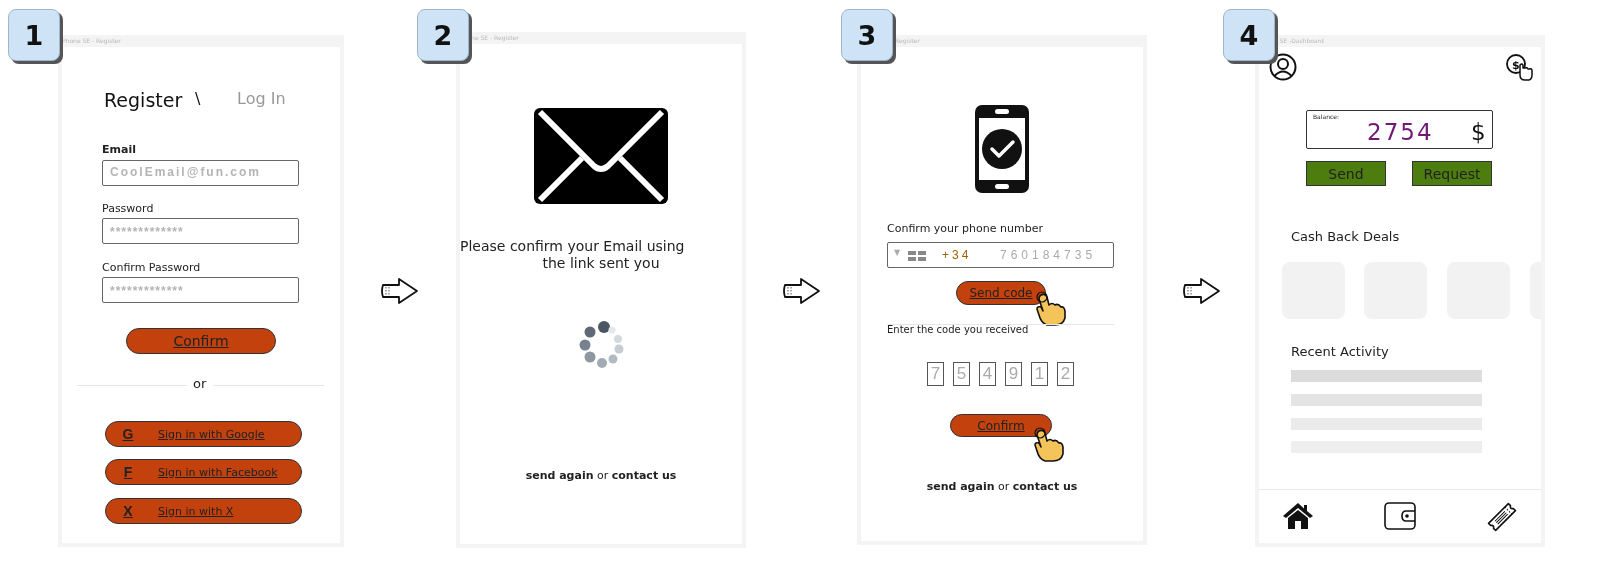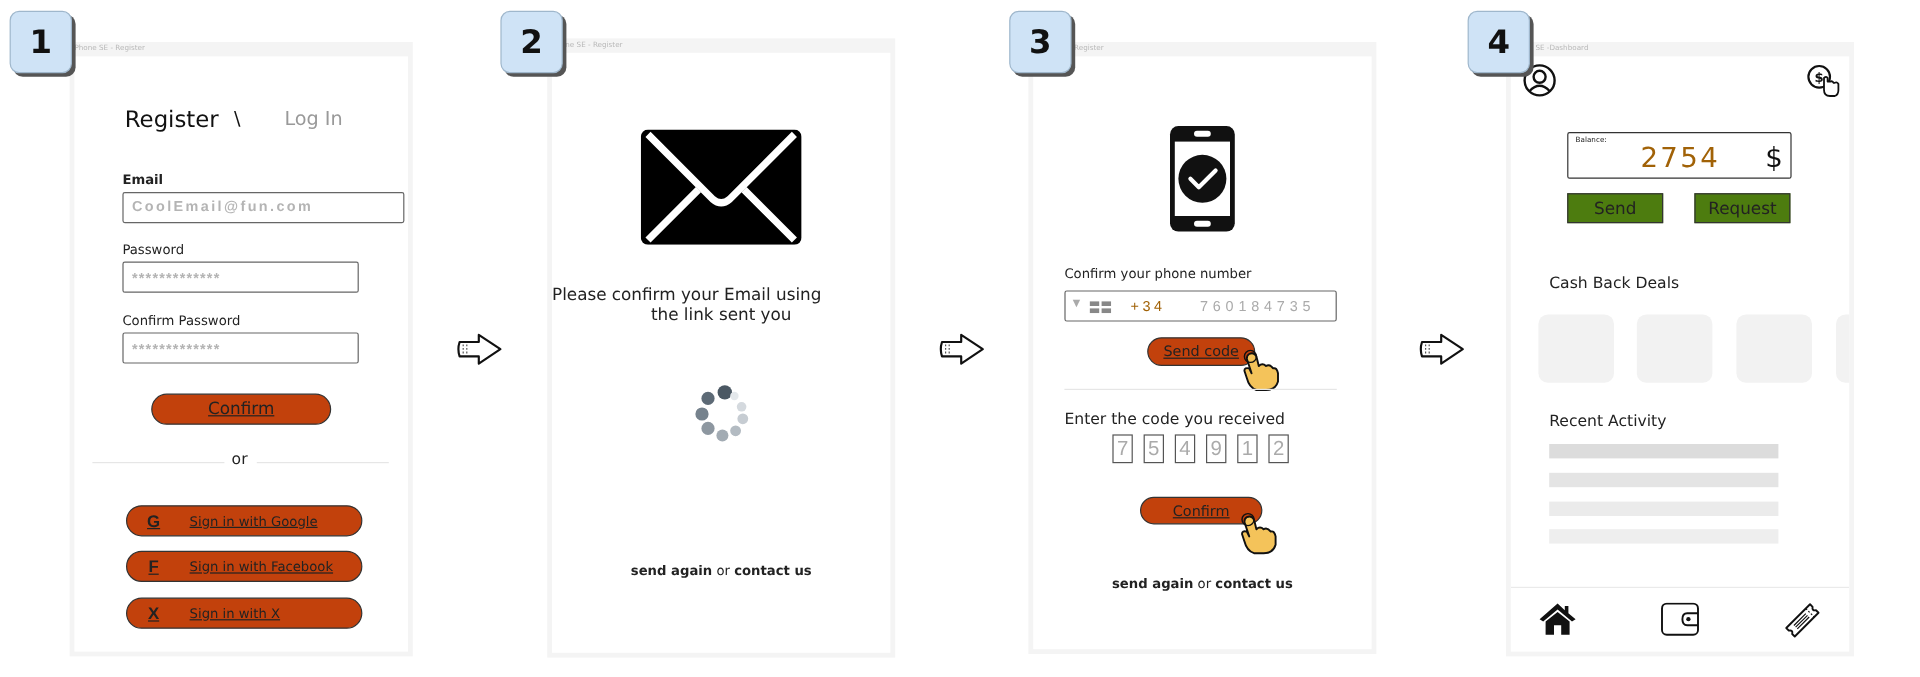--- a/index.html
+++ b/index.html
@@ -42,21 +42,21 @@
 <body>
 
 <div class="frame" style="left:58px; top:35px; width:286px; height:512px;">
   <div class="frame-title">Phone SE - Register</div>
   <div class="screen">
     <div class="abs" style="left:42px; top:42px; font-size:19px; color:#111;">Register</div>
     <div class="abs" style="left:133px; top:42px; font-size:16px; color:#111;">\</div>
     <div class="abs" style="left:175px; top:42px; font-size:16px; color:#999;">Log In</div>
 
     <div class="abs lbl" style="left:40px; top:96px;font-weight:bold;">Email</div>
-    <div class="input-box" style="left:40px; top:113px; width:235px; height:26px;">
+    <div class="input-box" style="left:40px; top:113px; width:197px; height:26px;">
       <span class="input-ph">CoolEmail@fun.com</span>
     </div>
 
     <div class="abs lbl" style="left:40px; top:155px;">Password</div>
     <div class="input-box" style="left:40px; top:171px; width:197px; height:26px;">
       <span class="input-ph" style="top:6px; letter-spacing:1px;">*************</span>
     </div>
 
     <div class="abs lbl" style="left:40px; top:214px;">Confirm Password</div>
     <div class="input-box" style="left:40px; top:230px; width:197px; height:26px;">
@@ -153,21 +153,21 @@
     </div>
 
     <div class="pill" style="left:95px; top:234px; width:90px; height:24px; font-size:12px;">Send code</div>
     <svg class="abs" style="left:172px; top:244px;" width="36" height="36" viewBox="0 0 36 36">
       <path d="M8 4 Q12 2 14 6 L16 14 Q19 11 22 14 Q25 12 28 16 Q31 15 32 20 L32 27 Q30 34 22 34 L14 34 Q8 32 6 24 L4 18 Q4 15 8 16 L10 20 L6 8 Q6 5 8 4 Z" fill="#f4c35a" stroke="#111" stroke-width="1.6" stroke-linejoin="round"></path>
       <circle cx="9" cy="6" r="5" fill="none" stroke="#111" stroke-width="1.2"></circle>
     </svg>
 
     <div class="hr" style="left:26px; top:277px; width:227px;"></div>
 
-    <div class="abs lbl" style="left:26px; top:295px; font-size:13px;text-align:right;">Enter the code you received</div>
+    <div class="abs lbl" style="left:26px; top:277px; font-size:10px;text-align:right;">Enter the code you received</div>
     <div class="code-cell" style="left:66px; top:315px;">7</div>
     <div class="code-cell" style="left:92px; top:315px;">5</div>
     <div class="code-cell" style="left:118px; top:315px;">4</div>
     <div class="code-cell" style="left:144px; top:315px;">9</div>
     <div class="code-cell" style="left:170px; top:315px;">1</div>
     <div class="code-cell" style="left:196px; top:315px;">2</div>
 
     <div class="pill" style="left:89px; top:367px; width:102px; height:23px; font-size:12px;">Confirm</div>
     <svg class="abs" style="left:170px; top:380px;" width="36" height="36" viewBox="0 0 36 36">
       <path d="M8 4 Q12 2 14 6 L16 14 Q19 11 22 14 Q25 12 28 16 Q31 15 32 20 L32 27 Q30 34 22 34 L14 34 Q8 32 6 24 L4 18 Q4 15 8 16 L10 20 L6 8 Q6 5 8 4 Z" fill="#f4c35a" stroke="#111" stroke-width="1.6" stroke-linejoin="round"></path>
@@ -197,21 +197,21 @@
       <path d="M5.5 23 Q14 14 22.5 23" fill="none" stroke="#111" stroke-width="2"></path>
     </svg>
     <svg class="abs" style="left:246px; top:6px;" width="30" height="30" viewBox="0 0 30 30">
       <circle cx="11" cy="11" r="9" fill="#fff" stroke="#111" stroke-width="1.8"></circle>
       <text x="7" y="15.5" font-family="DejaVu Sans, sans-serif" font-size="11" font-weight="bold" fill="#111">$</text>
       <path d="M15 12 L15 22 Q15 27 20 27 L24 27 Q27 26 27 22 L27 17 Q26 15 24 16 L23 16 Q22 14 20 15 L18 15 L18 12 Q17 10 15 12 Z" fill="#fff" stroke="#111" stroke-width="1.5" stroke-linejoin="round"></path>
     </svg>
 
     <div class="input-box" style="left:47px; top:63px; width:187px; height:39px; border:1.3px solid #333;">
       <span class="abs" style="left:6px; top:2px; font-size:6px; color:#222;">Balance:</span>
-      <span class="abs" style="left:60px; top:8px; font-size:23px; letter-spacing:2px; color:#a16207;">2754</span>
+      <span class="abs" style="left:60px; top:8px; font-size:23px; letter-spacing:2px; color:#701a75;">2754</span>
       <span class="abs" style="left:164px; top:8px; font-size:23px; color:#111;">$</span>
     </div>
 
     <div class="rect-btn" style="left:47px; top:114px; width:80px; height:25px;">Send</div>
     <div class="rect-btn" style="left:153px; top:114px; width:80px; height:25px;">Request</div>
 
     <div class="abs" style="left:32px; top:182px; font-size:13px; color:#222;">Cash Back Deals</div>
     <div class="deal-card" style="left:23px; top:215px;"></div>
     <div class="deal-card" style="left:105px; top:215px;"></div>
     <div class="deal-card" style="left:188px; top:215px;"></div>

